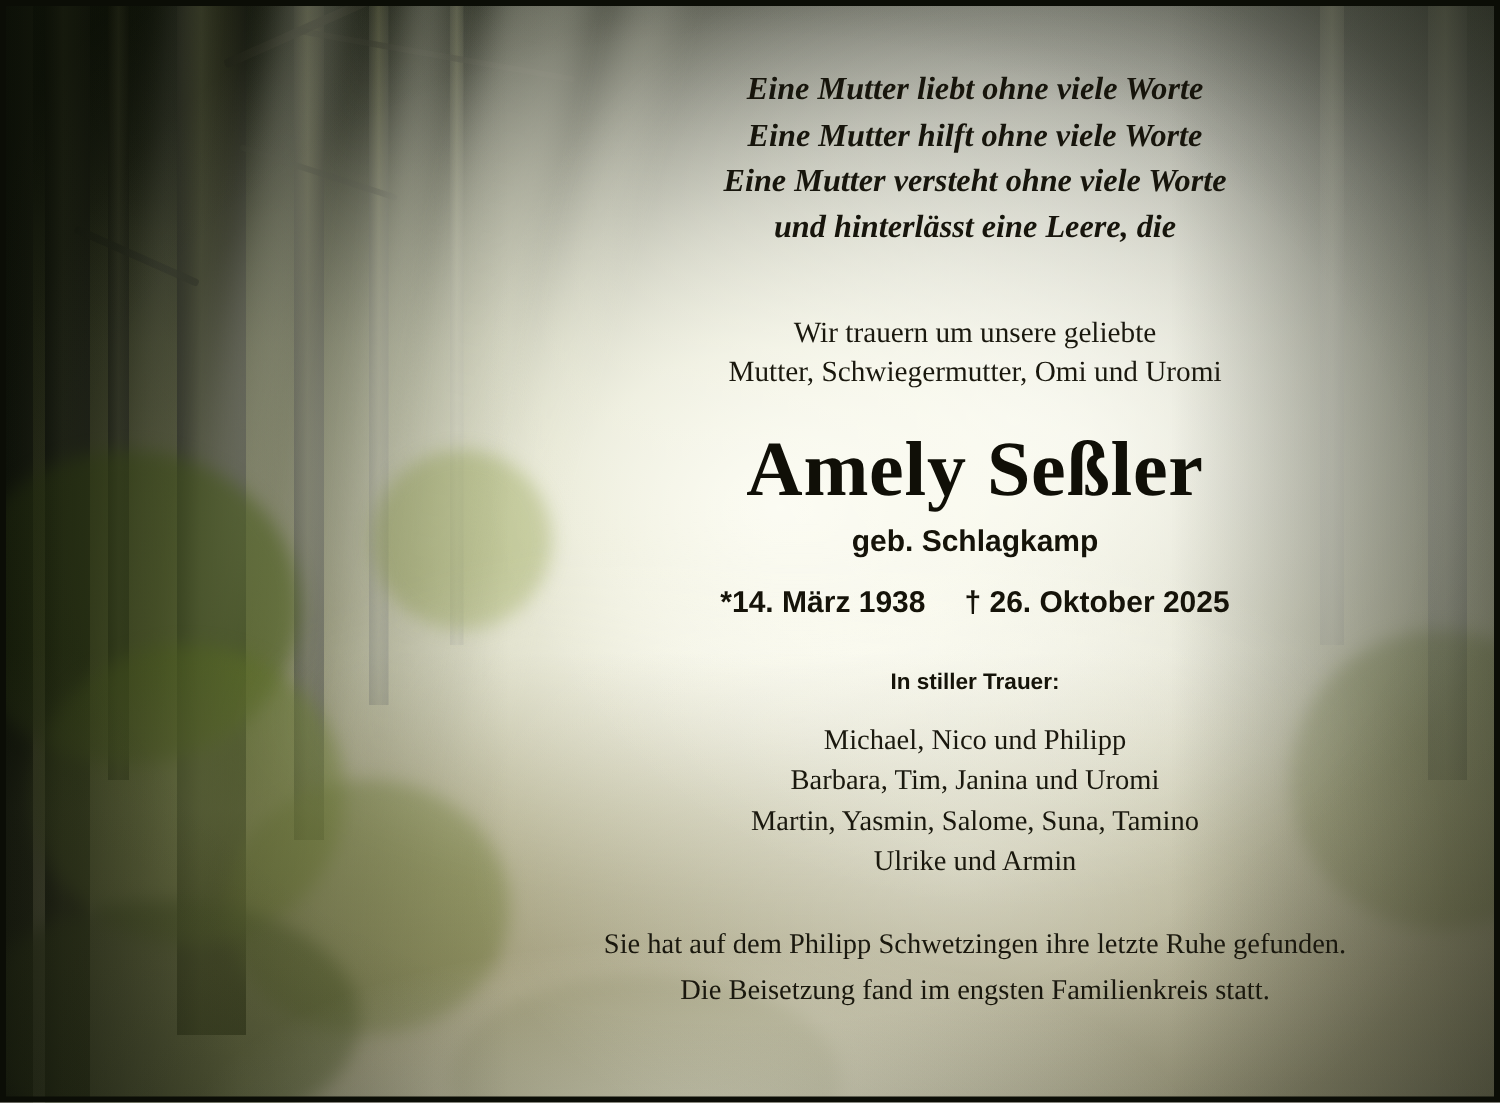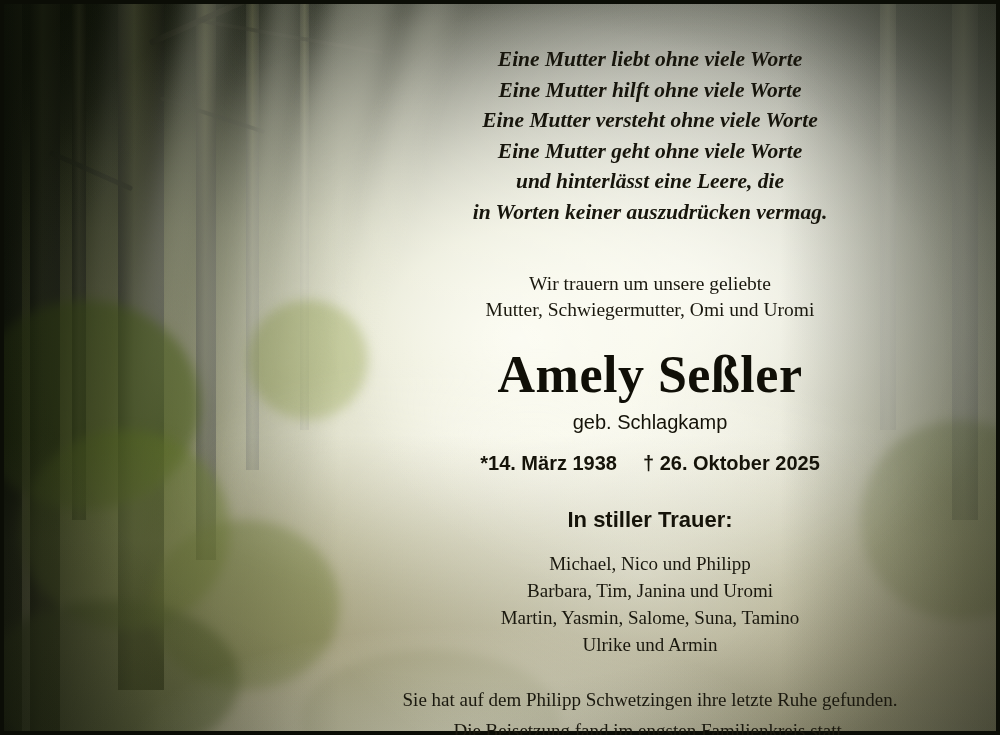--- a/index.html
+++ b/index.html
@@ -180,37 +180,37 @@
     font-weight: bold;
     letter-spacing: 0.5px;
     line-height: 60px;
     color: #100f07;
   }
 
   .born-name {
     margin-top: 6px;
     font-family: "Liberation Sans", sans-serif;
     font-size: 20px;
-    font-weight: normal;
+    font-weight: bold;
     color: #151309;
   }
 
   .dates {
     margin-top: 18px;
     font-family: "Liberation Sans", sans-serif;
     font-size: 20px;
     font-weight: bold;
     color: #151309;
   }
   .dates .gap { display: inline-block; width: 26px; }
 
   .mourners-title {
     margin-top: 32px;
     font-family: "Liberation Sans", sans-serif;
-    font-size: 22px;
+    font-size: 15px;
     font-weight: bold;
     color: #151309;
   }
   .mourners {
     margin-top: 17px;
     font-size: 19px;
     line-height: 27px;
     color: #1a180e;
   }
 
@@ -267,23 +267,21 @@
   </div>
 
   <div class="frame"></div>
 
   <div class="content">
 
     <div class="poem">
       <div>Eine Mutter liebt ohne viele Worte</div>
       <div>Eine Mutter hilft ohne viele Worte</div>
       <div>Eine Mutter versteht ohne viele Worte</div>
-      <div>Eine Mutter geht ohne viele Worte</div>
       <div>und hinterlässt eine Leere, die</div>
-      <div>in Worten keiner auszudrücken vermag.</div>
     </div>
 
     <div class="intro">
       <div>Wir trauern um unsere geliebte</div>
       <div>Mutter, Schwiegermutter, Omi und Uromi</div>
     </div>
 
     <div class="name">Amely Seßler</div>
     <div class="born-name">geb. Schlagkamp</div>
 

